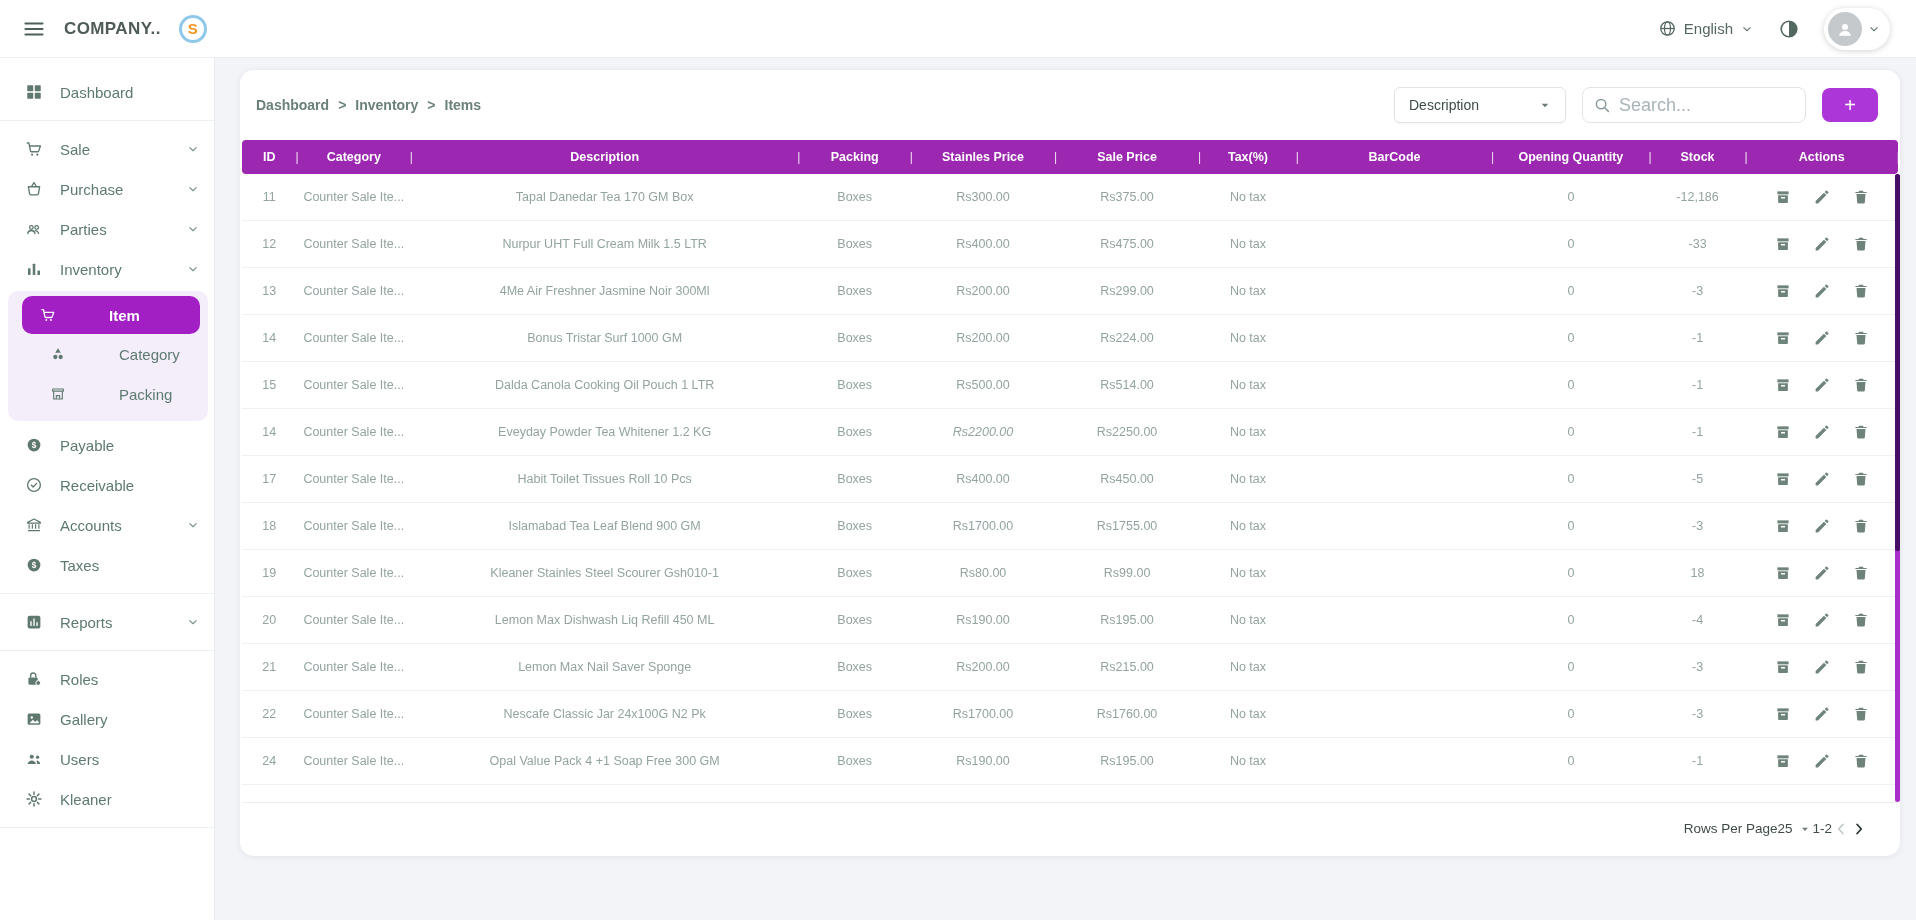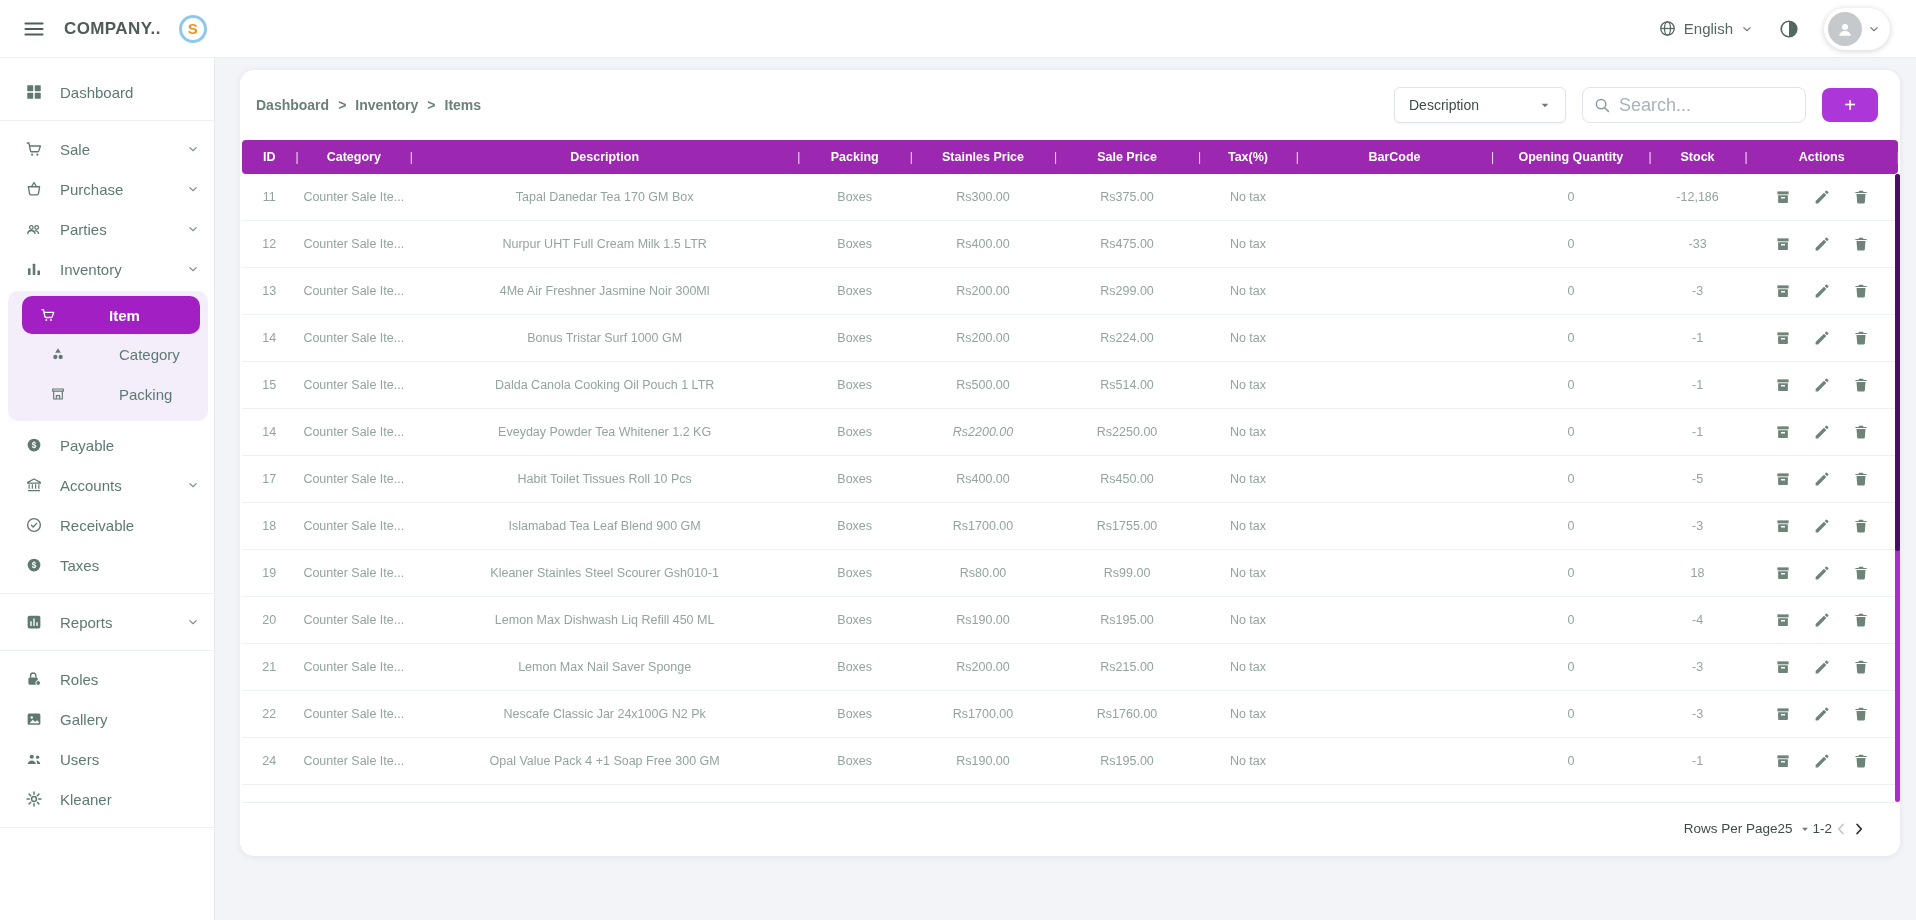--- a/index.html
+++ b/index.html
@@ -256,40 +256,40 @@
           <span class="icon nav-ic">
             <svg viewBox="0 0 24 24">
               <circle cx="12" cy="12" r="8.5" fill="currentColor"></circle>
               <text x="12" y="16" text-anchor="middle" font-size="11" font-weight="bold" fill="#fff">$</text>
             </svg>
           </span>
           <span class="nav-lbl">Payable</span>
         </div>
         <div class="nav-item">
           <span class="icon nav-ic">
+            <svg viewBox="0 0 24 24" fill="none" stroke="currentColor" stroke-width="1.8">
+              <circle cx="12" cy="12" r="8.5"></circle>
+              <path d="M8.5 12.2l2.4 2.4 4.6-4.8" stroke-linecap="round" stroke-linejoin="round"></path>
+            </svg>
+          </span>
+          <span class="nav-lbl">Receivable</span>
+        </div>
+        <div class="nav-item">
+          <span class="icon nav-ic">
             <svg viewBox="0 0 24 24" fill="none" stroke="currentColor" stroke-width="1.6" stroke-linejoin="round">
               <path d="M3.5 8.5L12 4l8.5 4.5v1h-17z"></path>
               <path d="M5.5 11v6M9.8 11v6M14.2 11v6M18.5 11v6M4 19.5h16"></path>
             </svg>
           </span>
           <span class="nav-lbl">Accounts</span>
           <span class="icon chev">
             <svg viewBox="0 0 24 24" fill="none" stroke="currentColor" stroke-width="2" stroke-linecap="round" stroke-linejoin="round">
               <path d="M6.5 9.5L12 15l5.5-5.5"></path>
             </svg>
           </span>
-        </div>
-        <div class="nav-item">
-          <span class="icon nav-ic">
-            <svg viewBox="0 0 24 24" fill="none" stroke="currentColor" stroke-width="1.8">
-              <circle cx="12" cy="12" r="8.5"></circle>
-              <path d="M8.5 12.2l2.4 2.4 4.6-4.8" stroke-linecap="round" stroke-linejoin="round"></path>
-            </svg>
-          </span>
-          <span class="nav-lbl">Receivable</span>
         </div>
         <div class="nav-item">
           <span class="icon nav-ic">
             <svg viewBox="0 0 24 24">
               <circle cx="12" cy="12" r="8.5" fill="currentColor"></circle>
               <text x="12" y="16" text-anchor="middle" font-size="11" font-weight="bold" fill="#fff">$</text>
             </svg>
           </span>
           <span class="nav-lbl">Taxes</span>
         </div>

